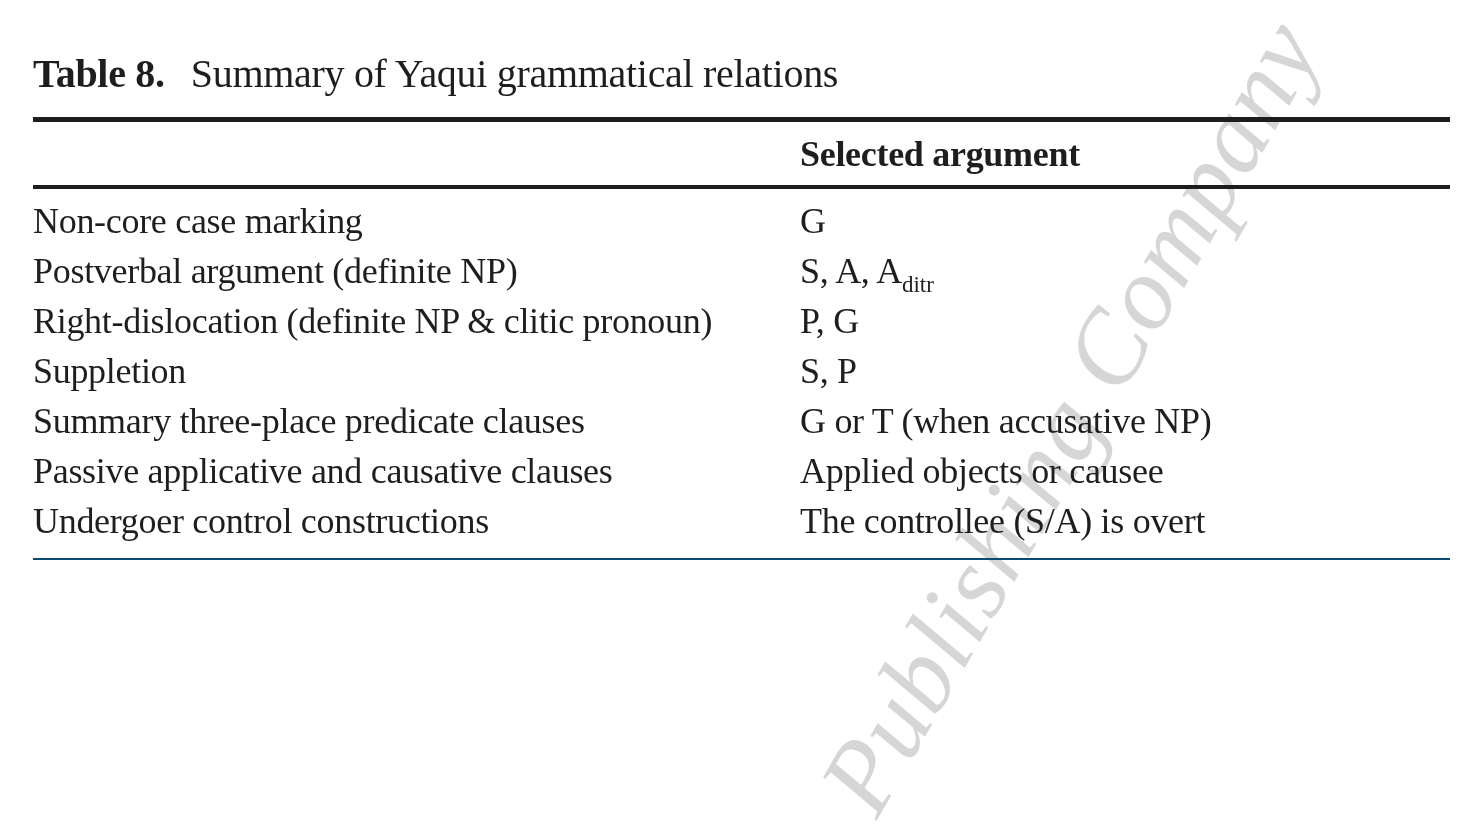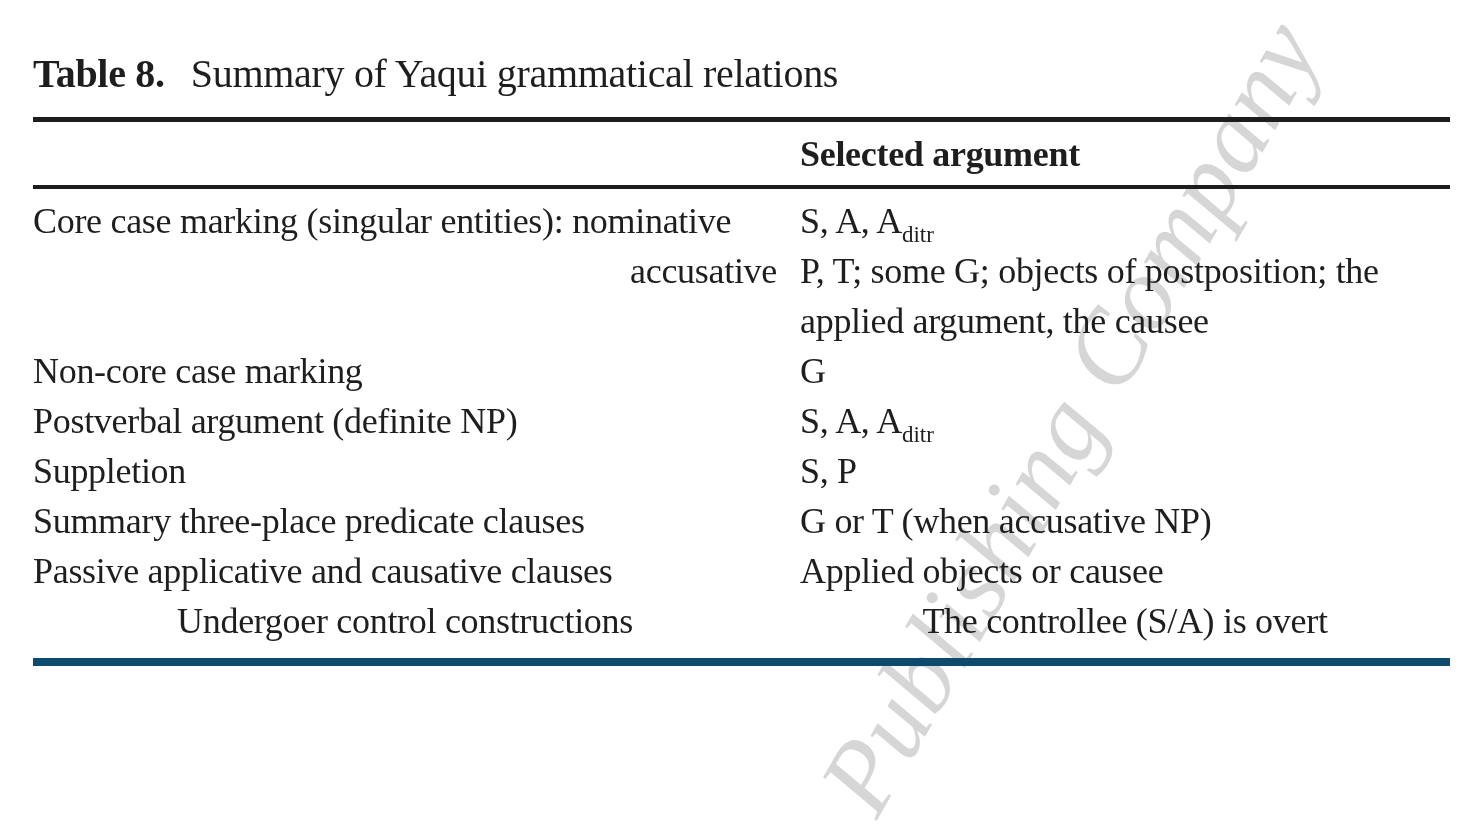--- a/index.html
+++ b/index.html
@@ -36,42 +36,42 @@
   }
   .caption-label { font-weight: bold; margin-right: 26px; }
   .grtable {
     position: absolute;
     left: 33px;
     top: 117px;
     width: 1417px;
     table-layout: fixed;
     border-collapse: collapse;
     border-top: 5px solid #1d1d1d;
-    border-bottom: 8px solid #0c4a6e;
+    border-bottom: 2px solid #0c4a6e;
     font-size: 36px;
     line-height: 50px;
     letter-spacing: -0.3px;
   }
   col.col-construction { width: 767px; }
   .grtable th, .grtable td {
     padding: 0;
     vertical-align: top;
     text-align: left;
     font-weight: normal;
     white-space: nowrap;
     overflow: visible;
   }
   .grtable thead th {
     border-bottom: 4px solid #1d1d1d;
     font-weight: bold;
     padding-top: 7px;
     padding-bottom: 6px;
   }
   .grtable tbody tr:first-child td { padding-top: 7px; }
-  .grtable tbody tr:last-child td { padding-bottom: 12px; text-align: center; }
+  .grtable tbody tr:last-child td { padding-bottom: 12px; }
   td.c1 { padding-right: 23px; }
   .line { line-height: 50px; }
   .line.right { text-align: right; }
   .subscript {
     font-size: 23px;
     line-height: 0;
     vertical-align: baseline;
     position: relative;
     top: 9px;
     letter-spacing: 0;
@@ -93,42 +93,35 @@
       <col class="col-construction">
       <col class="col-argument">
     </colgroup>
     <thead>
       <tr>
         <th class="c1"></th>
         <th class="c2">Selected argument</th>
       </tr>
     </thead>
     <tbody>
-      <tr>
-        <td class="c1">
-          <div class="line">Core case marking (singular entities): nominative</div>
-          <div class="line right">accusative</div>
-        </td>
-        <td class="c2">
-          <div class="line"><span>S, A, A</span><sub class="subscript">ditr</sub></div>
-          <div class="line">P, T; some G; objects of postposition; the</div>
-          <div class="line">applied argument, the causee</div>
-        </td>
-      </tr>
 
       <tr>
         <td class="c1">Non-core case marking</td>
         <td class="c2">G</td>
       </tr>
 
       <tr>
         <td class="c1">Postverbal argument (definite NP)</td>
         <td class="c2"><span>S, A, A</span><sub class="subscript">ditr</sub></td>
       </tr>
 
+      <tr>
+        <td class="c1">Right-dislocation (definite NP &amp; clitic pronoun)</td>
+        <td class="c2">P, G</td>
+      </tr>
 
       <tr>
         <td class="c1">Suppletion</td>
         <td class="c2">S, P</td>
       </tr>
 
 
       <tr>
         <td class="c1">Summary three-place predicate clauses</td>
         <td class="c2">G or T (when accusative NP)</td>

